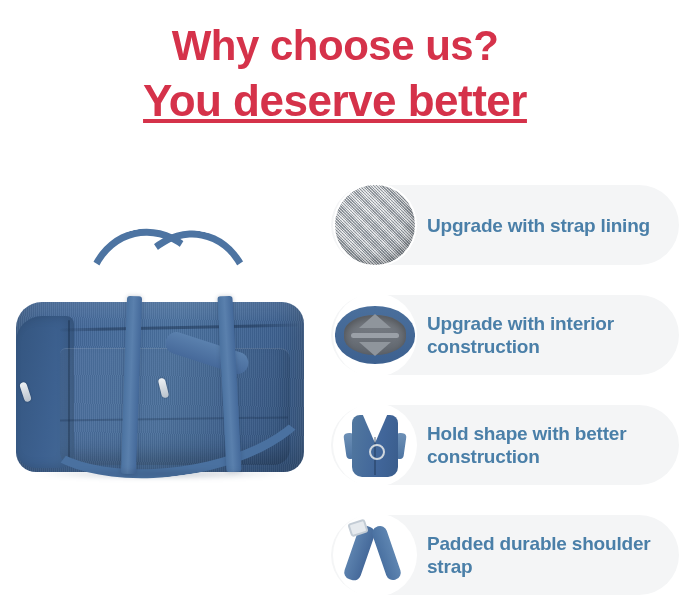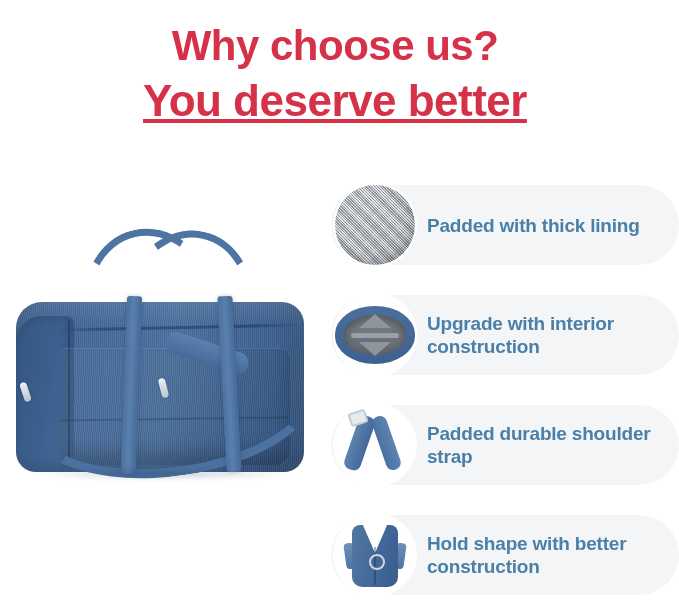--- a/index.html
+++ b/index.html
@@ -425,54 +425,54 @@
     <div class="bag-shadow"></div>
   </div>
 </div>
 
 <div class="features">
 
   <div class="feature">
     <div class="icon-badge">
       <div class="mesh-circle"></div>
     </div>
-    <div class="feature-label">Padded with thick lining</div>
+    <div class="feature-label">Upgrade with strap lining</div>
   </div>
 
   <div class="feature">
     <div class="icon-badge">
       <div class="open-bag">
         <div class="ob-outer"></div>
         <div class="ob-inner"></div>
         <div class="ob-vfold ob-vtop"></div>
         <div class="ob-vfold ob-vbot"></div>
         <div class="ob-divider"></div>
       </div>
     </div>
     <div class="feature-label">Upgrade with interior construction</div>
-  </div>
-
-  <div class="feature">
-    <div class="icon-badge">
-      <div class="strap-icon">
-        <div class="si-arm si-left"></div>
-        <div class="si-arm si-right"></div>
-        <div class="si-clip"></div>
-      </div>
-    </div>
-    <div class="feature-label">Padded durable shoulder strap</div>
   </div>
 
   <div class="feature">
     <div class="icon-badge">
       <div class="stand-bag">
         <div class="sb-wing left"></div>
         <div class="sb-wing right"></div>
         <div class="sb-body"></div>
         <div class="sb-v"></div>
         <div class="sb-seam"></div>
         <div class="sb-ring"></div>
       </div>
     </div>
     <div class="feature-label">Hold shape with better construction</div>
   </div>
 
+  <div class="feature">
+    <div class="icon-badge">
+      <div class="strap-icon">
+        <div class="si-arm si-left"></div>
+        <div class="si-arm si-right"></div>
+        <div class="si-clip"></div>
+      </div>
+    </div>
+    <div class="feature-label">Padded durable shoulder strap</div>
+  </div>
+
 </div>
 
 </body></html>

